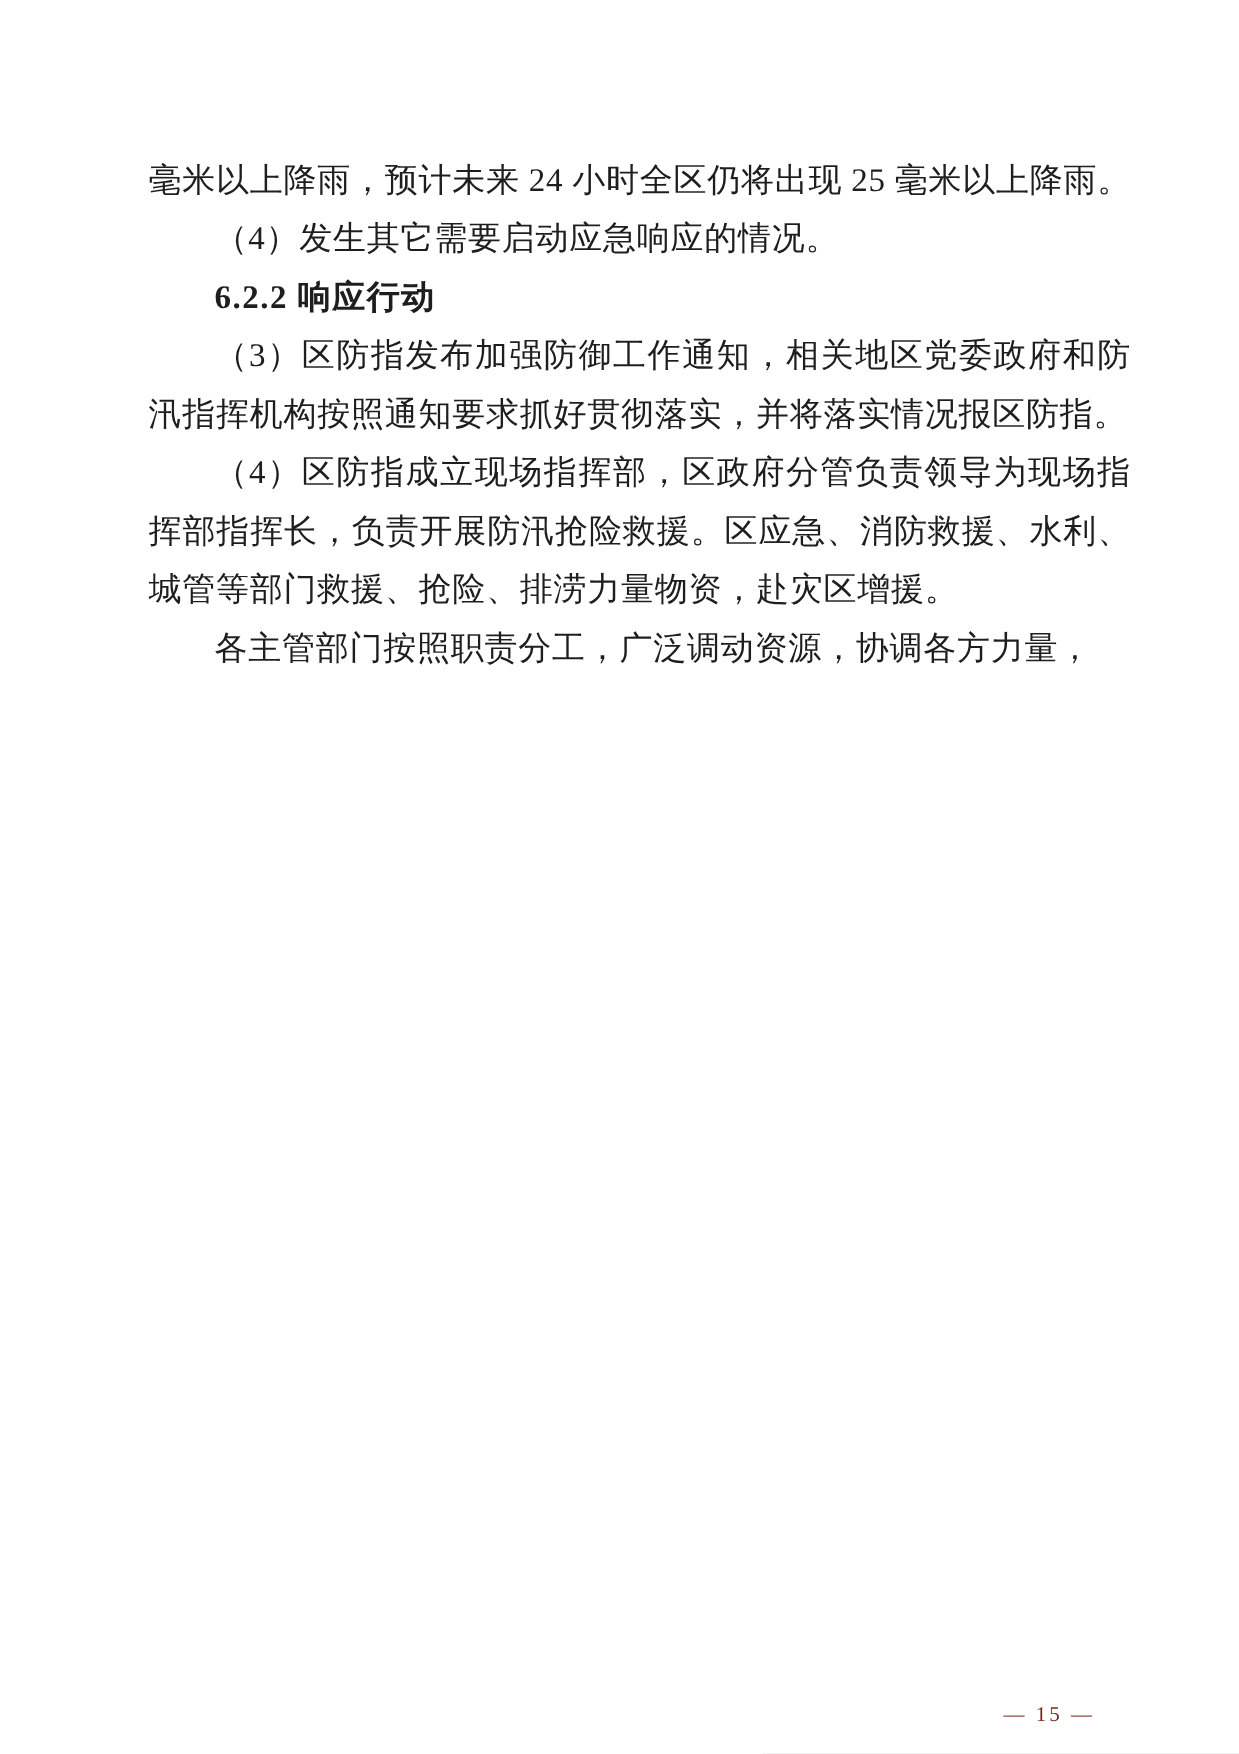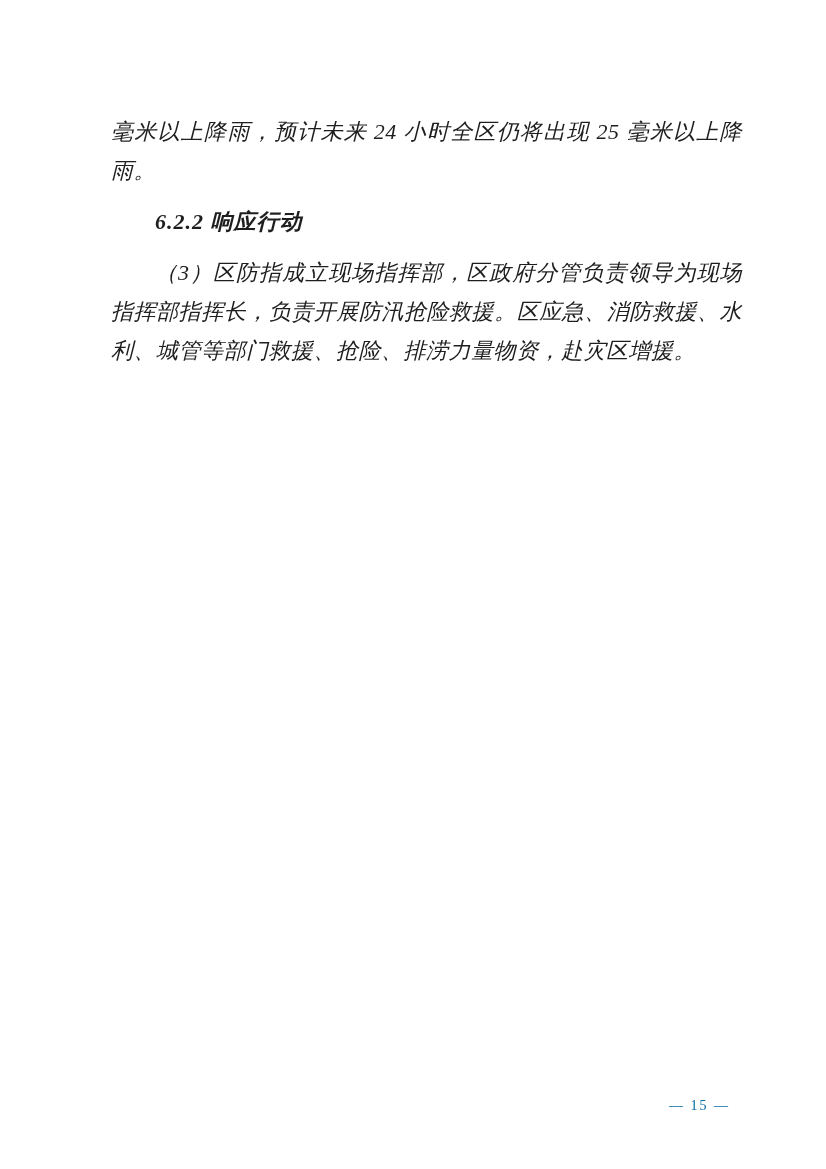--- a/index.html
+++ b/index.html
@@ -16,50 +16,52 @@
     font-family: "Liberation Serif", "DejaVu Serif", serif;
   }
   .content {
     position: absolute;
     left: 99px;
     top: 100px;
     width: 655px;
     color: #1e1e1e;
   }
   .para {
-    margin: 12px;
+    margin: 0;
     font-size: 22px;
     line-height: 39px;
     text-align: justify;
     text-justify: inter-ideograph;
     word-break: break-all;
     letter-spacing: 0.5px;
-    font-style: italic;
   }
   .para.indent {
     text-indent: 2em;
   }
   .para.heading {
     font-weight: 700;
     letter-spacing: 1px;
   }
   .footer {
     position: absolute;
-    top: 1098px;
+    top: 1136px;
     right: 96px;
     font-size: 14px;
-    color: #0369a1;
+    color: #7f1d1d;
     letter-spacing: 2px;
     white-space: nowrap;
   }
 </style>
 </head>
 <body>
 
 <div class="page">
   <main class="content">
 
   <p class="para">毫米以上降雨，预计未来 24 小时全区仍将出现 25 毫米以上降雨。</p>
+      <p class="para indent">（4）发生其它需要启动应急响应的情况。</p>
       <p class="para indent heading">6.2.2 响应行动</p>
-      <p class="para indent">（3）区防指成立现场指挥部，区政府分管负责领导为现场指挥部指挥长，负责开展防汛抢险救援。区应急、消防救援、水利、城管等部门救援、抢险、排涝力量物资，赴灾区增援。</p>
+      <p class="para indent">（3）区防指发布加强防御工作通知，相关地区党委政府和防汛指挥机构按照通知要求抓好贯彻落实，并将落实情况报区防指。</p>
+      <p class="para indent">（4）区防指成立现场指挥部，区政府分管负责领导为现场指挥部指挥长，负责开展防汛抢险救援。区应急、消防救援、水利、城管等部门救援、抢险、排涝力量物资，赴灾区增援。</p>
+      <p class="para indent">各主管部门按照职责分工，广泛调动资源，协调各方力量，</p>
     </main>
   <div class="footer">— 15 —</div>
 </div>
 
 </body></html>

